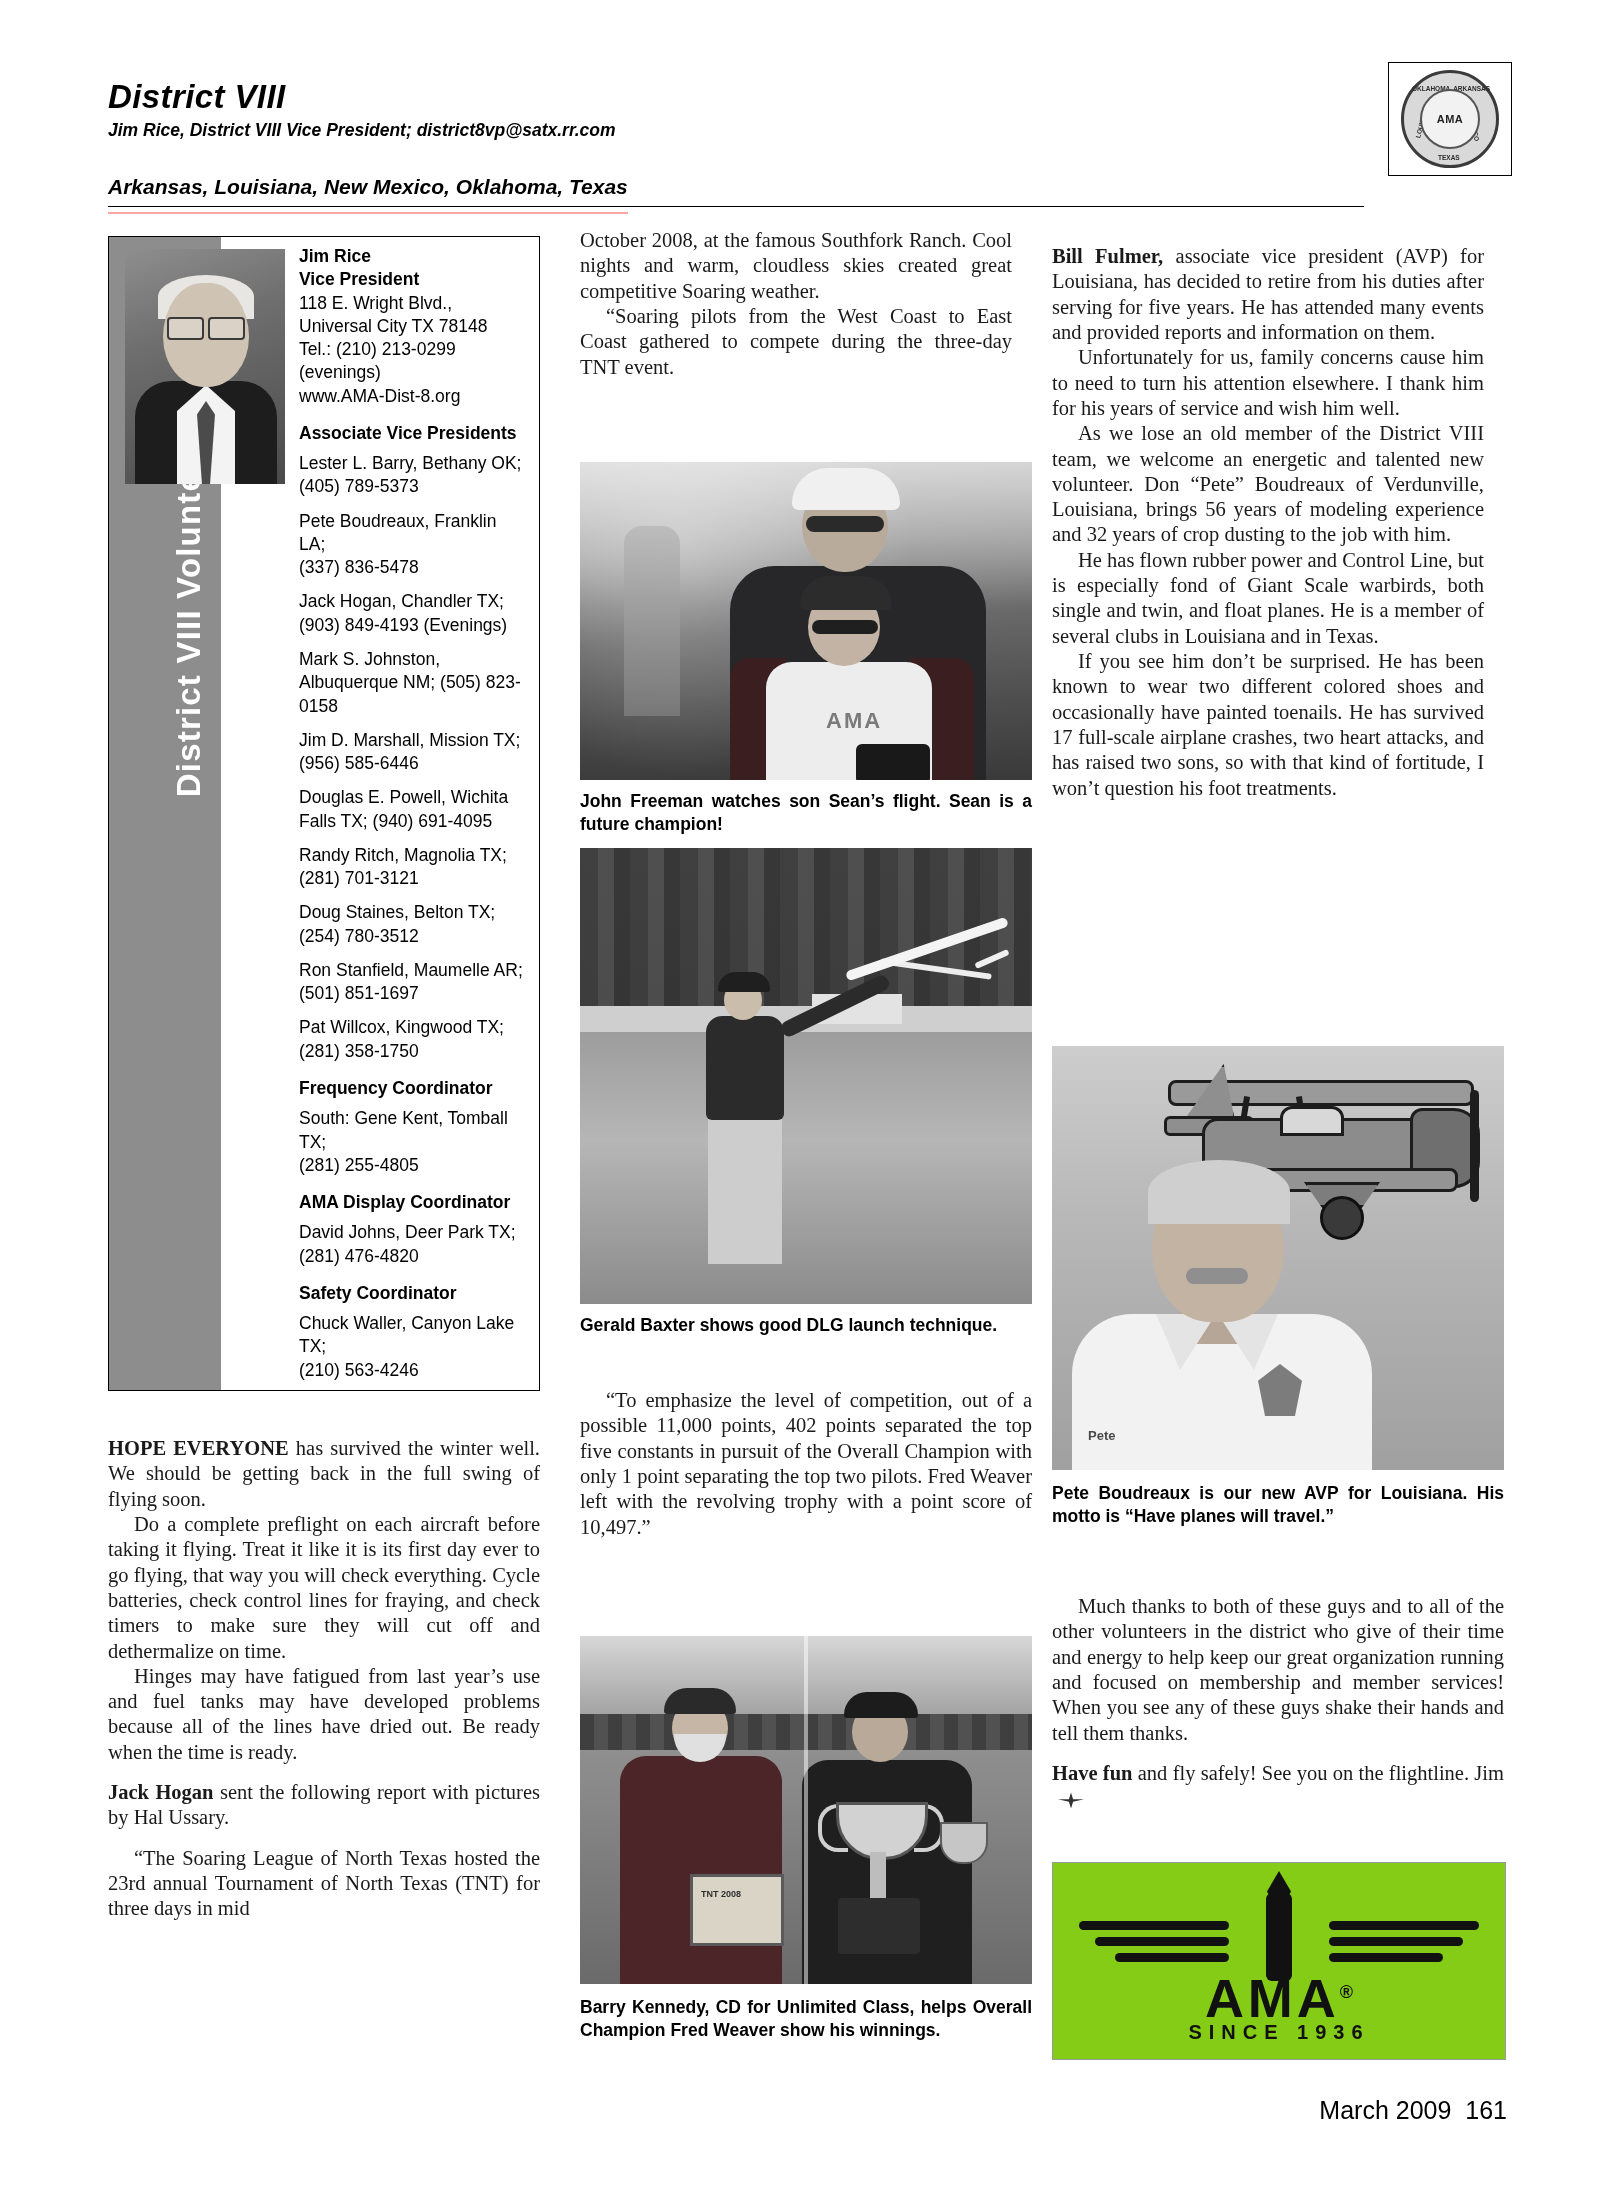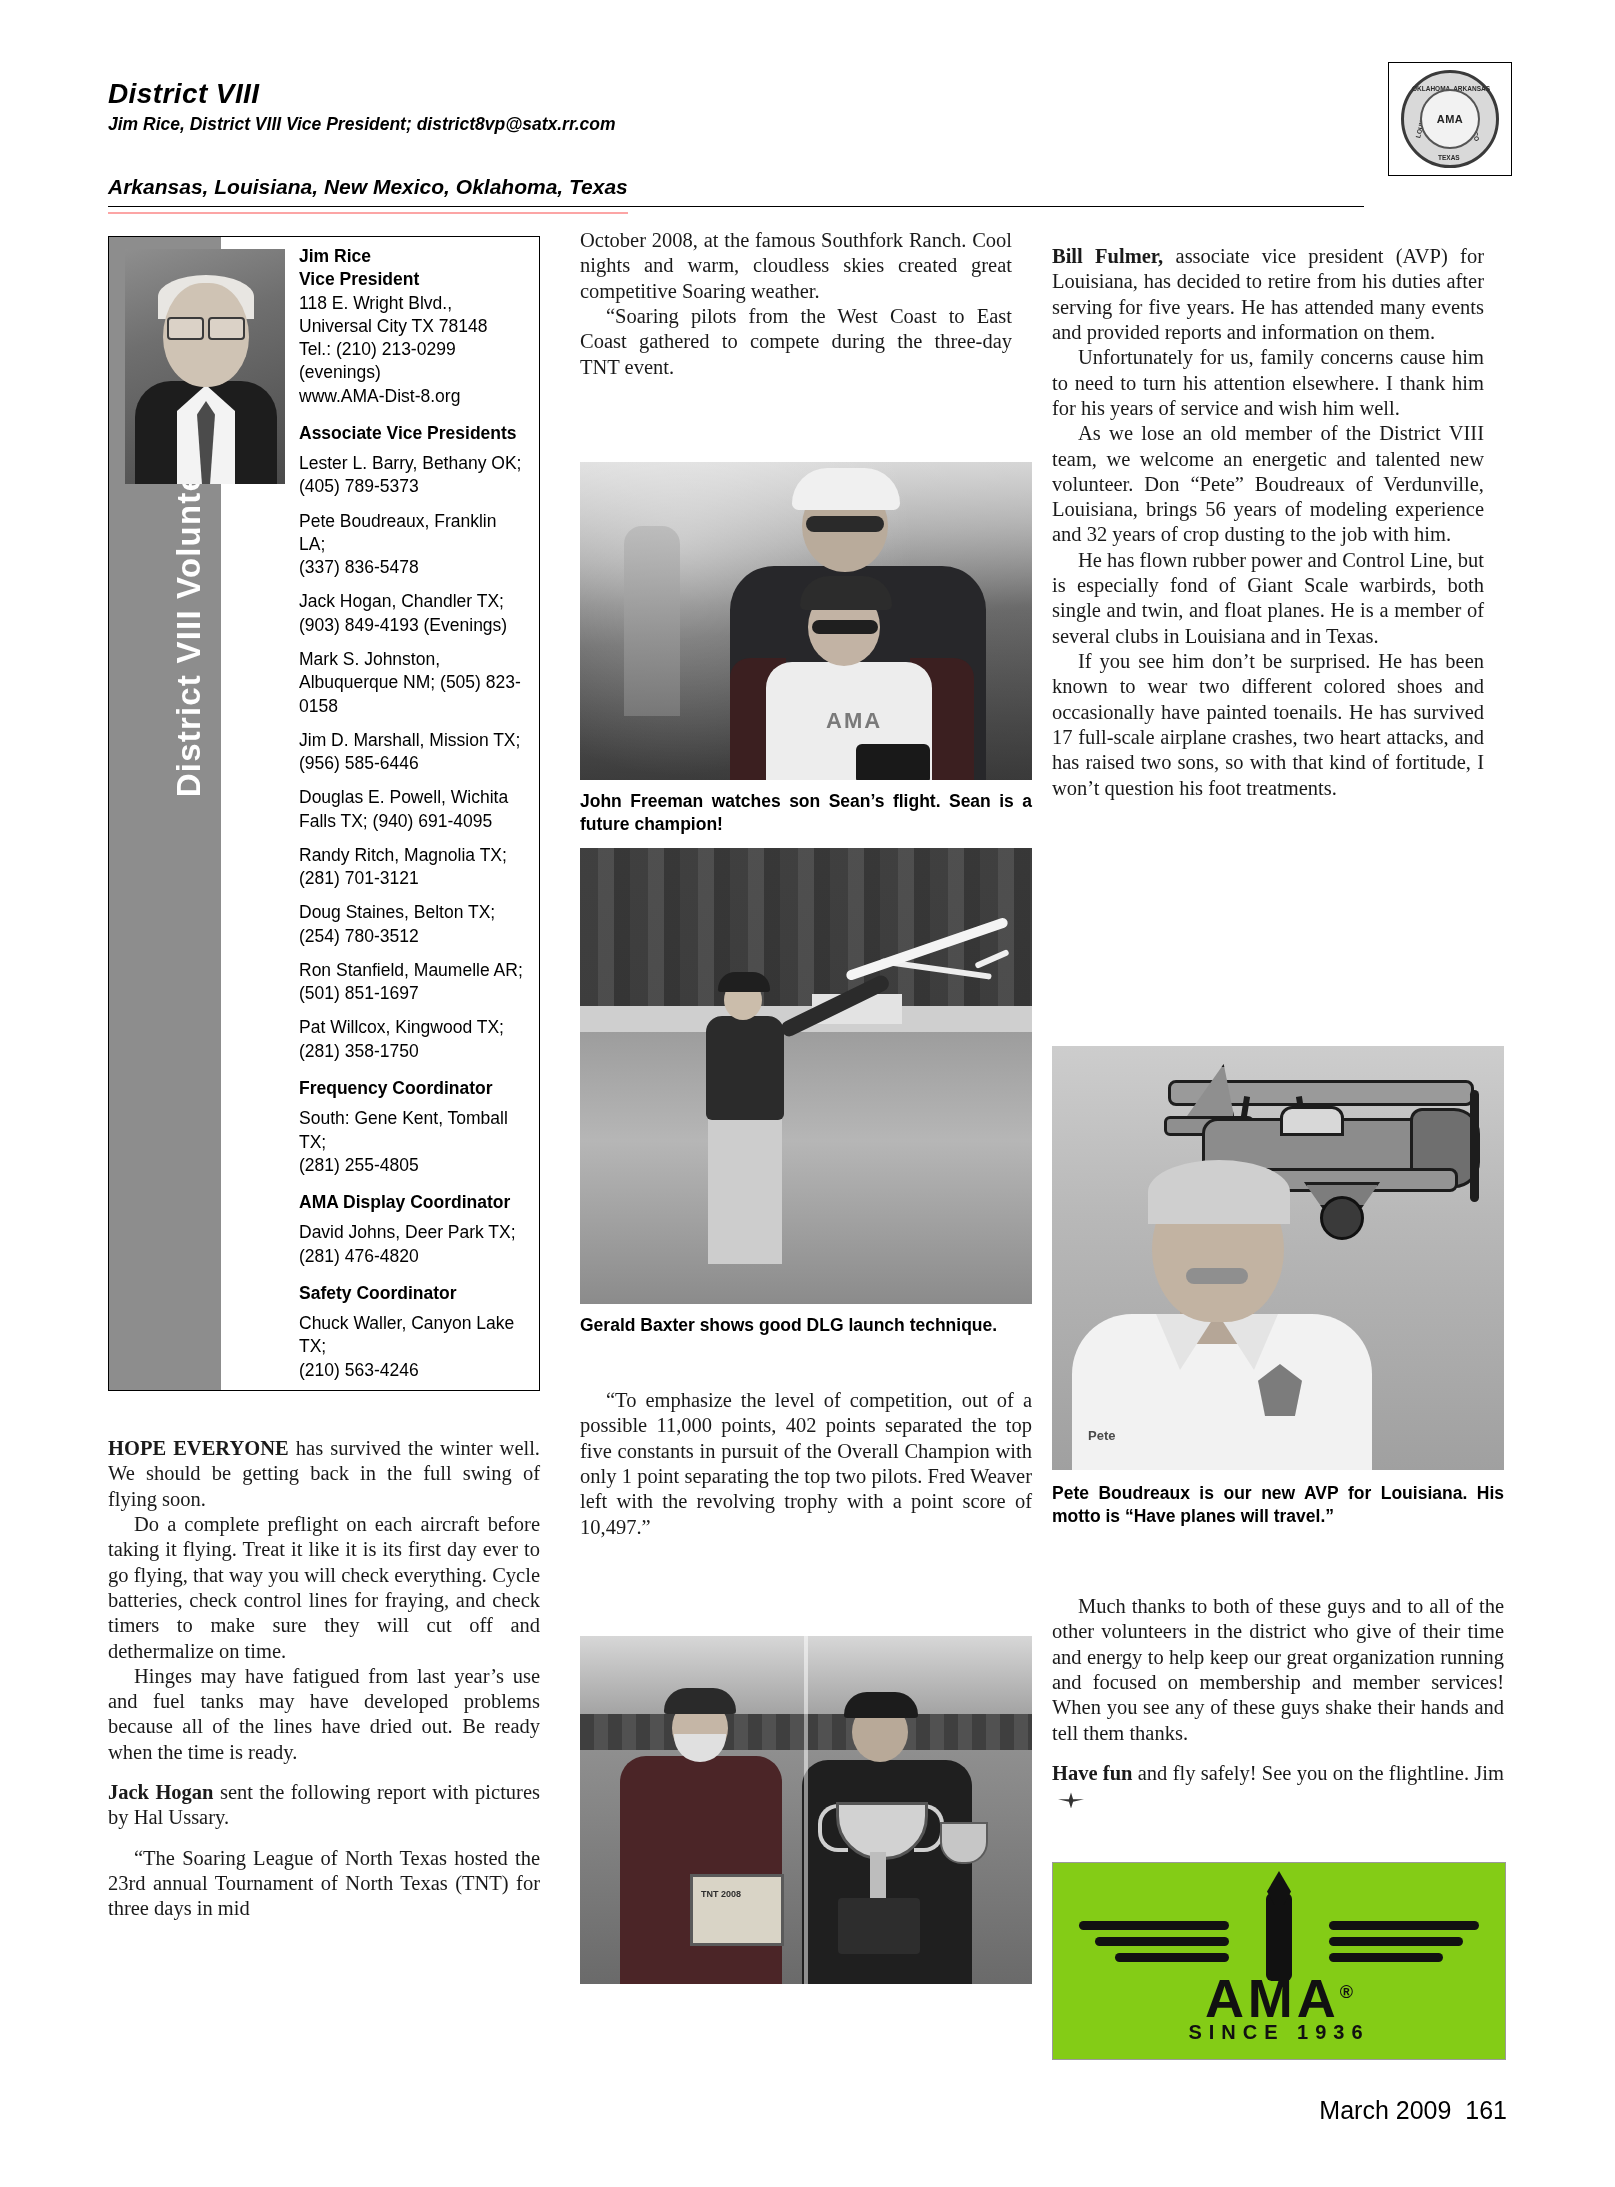--- a/index.html
+++ b/index.html
@@ -11,21 +11,21 @@
     position:relative;
     overflow:hidden;
   }
   .page { position:absolute; left:0; top:0; width:1615px; height:2187px; }
 
   
   .hdr { position:absolute; left:108px; top:78px; width:1360px; }
   .hdr-title {
     font-family:"Liberation Sans", sans-serif;
     font-weight:bold; font-style:italic;
-    font-size:28px; letter-spacing:0.4px;
+    font-size:33px; letter-spacing:0.4px;
     color:#000;
   }
   .hdr-sub {
     font-family:"Liberation Sans", sans-serif;
     font-weight:bold; font-style:italic;
     font-size:17.5px; margin-top:4px; color:#000;
   }
   .hdr-states {
     position:absolute; left:108px; top:175px;
     font-family:"Liberation Sans", sans-serif;
@@ -548,20 +548,21 @@
       <div class="plaque-t">TNT 2008</div>
     </div>
     <div class="trophy-handle-l"></div>
     <div class="trophy-handle-r"></div>
     <div class="trophy-cup"></div>
     <div class="trophy-stem"></div>
     <div class="trophy-base"></div>
     <div class="small-trophy"></div>
     <div class="seam"></div>
   </div>
+  <div class="caption" style="position:absolute; left:580px; top:1996px; width:452px;">Barry Kennedy, CD for Unlimited Class, helps Overall Champion Fred Weaver show his winnings.</div>
 
   <div class="col" id="col3">
     <p><b>Bill Fulmer,</b><span> associate vice president (AVP) for Louisiana, has decided to retire from his duties after serving for five years. He has attended many events and provided reports and information on them.</span></p>
     <p class="ind">Unfortunately for us, family concerns cause him to need to turn his attention elsewhere. I thank him for his years of service and wish him well.</p>
     <p class="ind">As we lose an old member of the District VIII team, we welcome an energetic and talented new volunteer. Don “Pete” Boudreaux of Verdunville, Louisiana, brings 56 years of modeling experience and 32 years of crop dusting to the job with him.</p>
     <p class="ind">He has flown rubber power and Control Line, but is especially fond of Giant Scale warbirds, both single and twin, and float planes. He is a member of several clubs in Louisiana and in Texas.</p>
     <p class="ind">If you see him don’t be surprised. He has been known to wear two different colored shoes and occasionally have painted toenails. He has survived 17 full-scale airplane crashes, two heart attacks, and has raised two sons, so with that kind of fortitude, I won’t question his foot treatments.</p>
   </div>
 
   <div class="photo" id="photo4">

